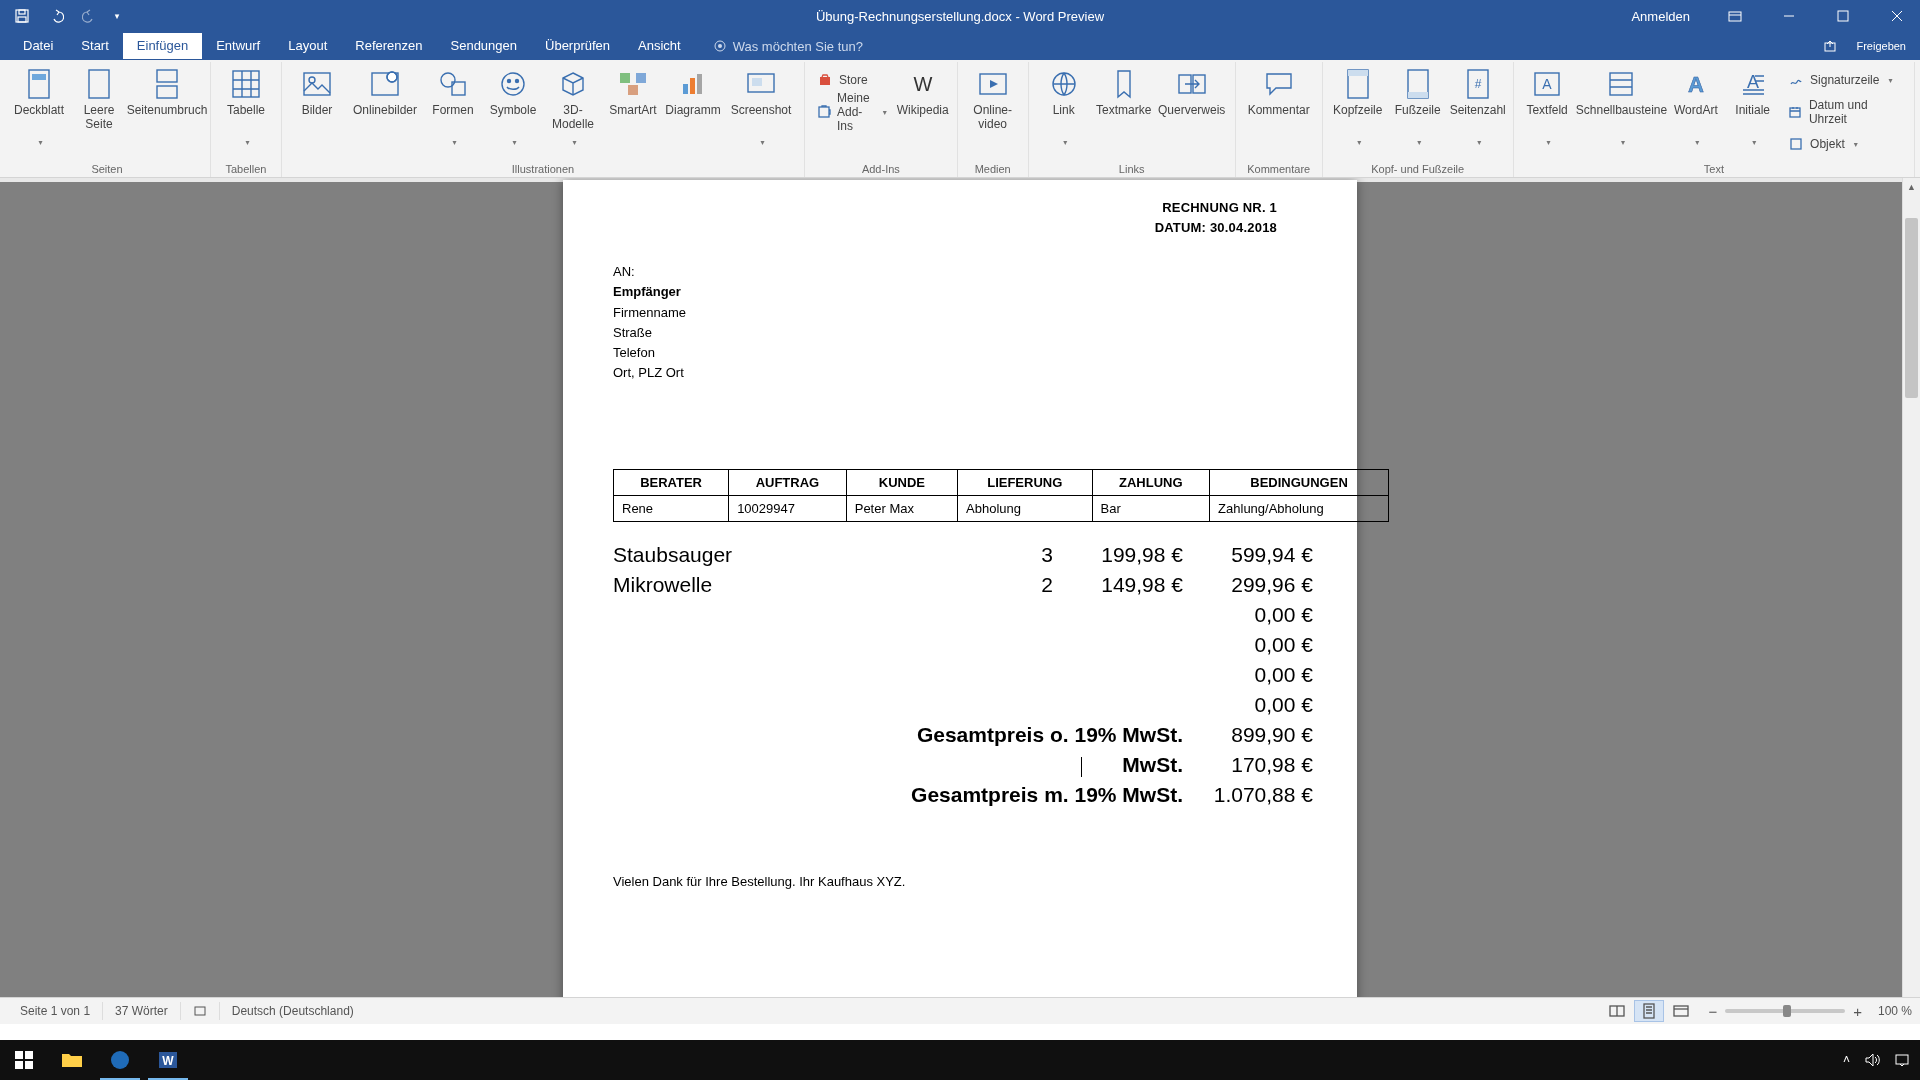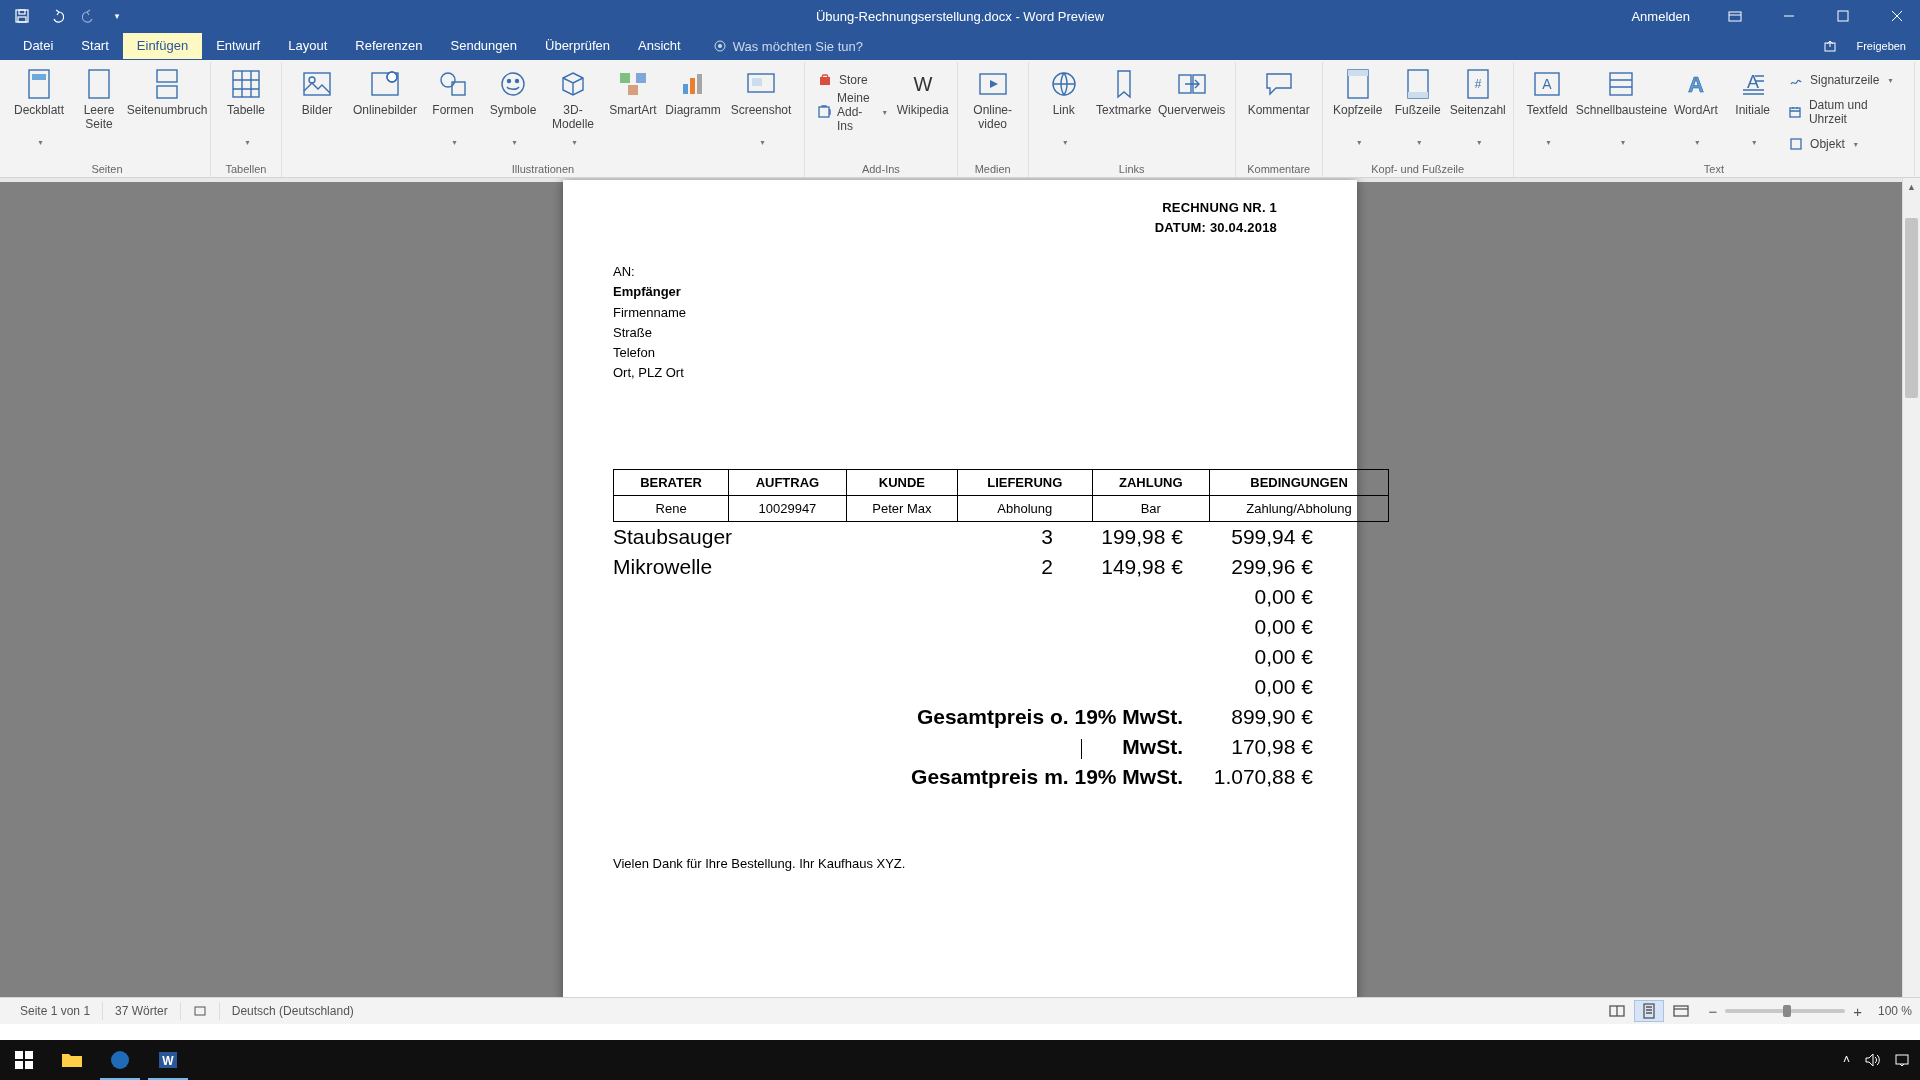--- a/index.html
+++ b/index.html
@@ -10,21 +10,21 @@
 .qat-btn{width:32px;height:28px;display:flex;align-items:center;justify-content:center;color:#fff}
 .qat-btn svg{stroke:#fff;fill:none;stroke-width:1.2}
 .titlebar-center{position:absolute;left:50%;transform:translateX(-50%);font-size:13px}
 .titlebar-right{margin-left:auto;display:flex;align-items:center;gap:8px}
 .tb-signin{padding:0 14px;height:32px;display:flex;align-items:center;font-size:13px}
 .wctl{width:46px;height:32px;display:flex;align-items:center;justify-content:center}
 .wctl svg{stroke:#fff;fill:none;stroke-width:1}
 
 .tabs{height:28px;background:#2b579a;display:flex;align-items:center;padding-left:9px;color:#fff;font-size:13px}
 .tab{padding:5px 14px 6px;cursor:pointer}
-.tab.active{background:#fef9c3;color:#2b579a}
+.tab.active{background:#ffffff;color:#2b579a}
 .tellme{display:flex;align-items:center;gap:6px;margin-left:18px;color:#cdd9ec;font-size:13px}
 .tellme svg{stroke:#cdd9ec;fill:none}
 .share-area{margin-left:auto;display:flex;align-items:center;gap:19px;padding-right:14px;color:#fff;font-size:11px}
 
 .ribbon{height:118px;background:#f3f3f3;border-bottom:1px solid #d4d4d4;display:flex;padding:2px 4px 0 4px;font-size:12px;color:#444}
 .group{display:flex;flex-direction:column;align-items:center;padding:2px 6px 0;border-right:1px solid #e1e1e1}
 .group:last-child{border-right:none}
 .group-items{display:flex;align-items:flex-start;gap:2px;flex:1}
 .group-label{font-size:11px;color:#666;padding:3px 0 2px;text-align:center;width:100%}
 .rbtn{display:flex;flex-direction:column;align-items:center;justify-content:flex-start;width:58px;padding:4px 2px 0;gap:4px;cursor:pointer;text-align:center;line-height:1.15}
@@ -46,24 +46,24 @@
 .vscroll .arr.up{top:0}.vscroll .arr.dn{bottom:0}
 .ruler-shade{position:absolute;top:0;left:0;right:18px;height:4px;background:#e8e8e8}
 .page{width:794px;background:#fff;box-shadow:0 0 10px rgba(0,0,0,.4);margin-top:2px;padding:18px 80px 120px 50px;position:relative;color:#000}
 
 .inv-meta{text-align:right;font-size:13px;font-weight:600;line-height:1.55;letter-spacing:.2px}
 .addr{margin-top:24px;font-size:13px;line-height:1.55}
 .addr .lbl{font-weight:400}
 .addr .rcpt{font-weight:700}
 
 .otable{margin-top:86px;border-collapse:collapse;width:776px;font-size:13px}
-.otable th,.otable td{border:1.4px solid #000;padding:5px 8px;text-align:center}
+.otable th,.otable td{border:1.4px solid #000;padding:5px 8px;text-align:left}
 .otable th{font-weight:700;text-align:center}
 
-.items{width:700px;font-size:21px}
+.items{margin-top:18px;width:700px;font-size:21px}
 .irow{display:flex;align-items:baseline;padding:3px 0}
 .irow .nm{flex:0 0 380px}
 .irow .qty{flex:0 0 60px;text-align:right}
 .irow .up{flex:0 0 130px;text-align:right}
 .irow .tp{flex:1;text-align:right}
 .sumrow{display:flex;align-items:baseline;padding:3px 0}
 .sumrow .lbl{flex:0 0 570px;text-align:right;font-weight:700}
 .sumrow .val{flex:1;text-align:right}
 .cursor{display:inline-block;width:1px;height:20px;background:#000;vertical-align:middle;margin-left:300px}
 .thanks{margin-top:64px;font-size:13px}

